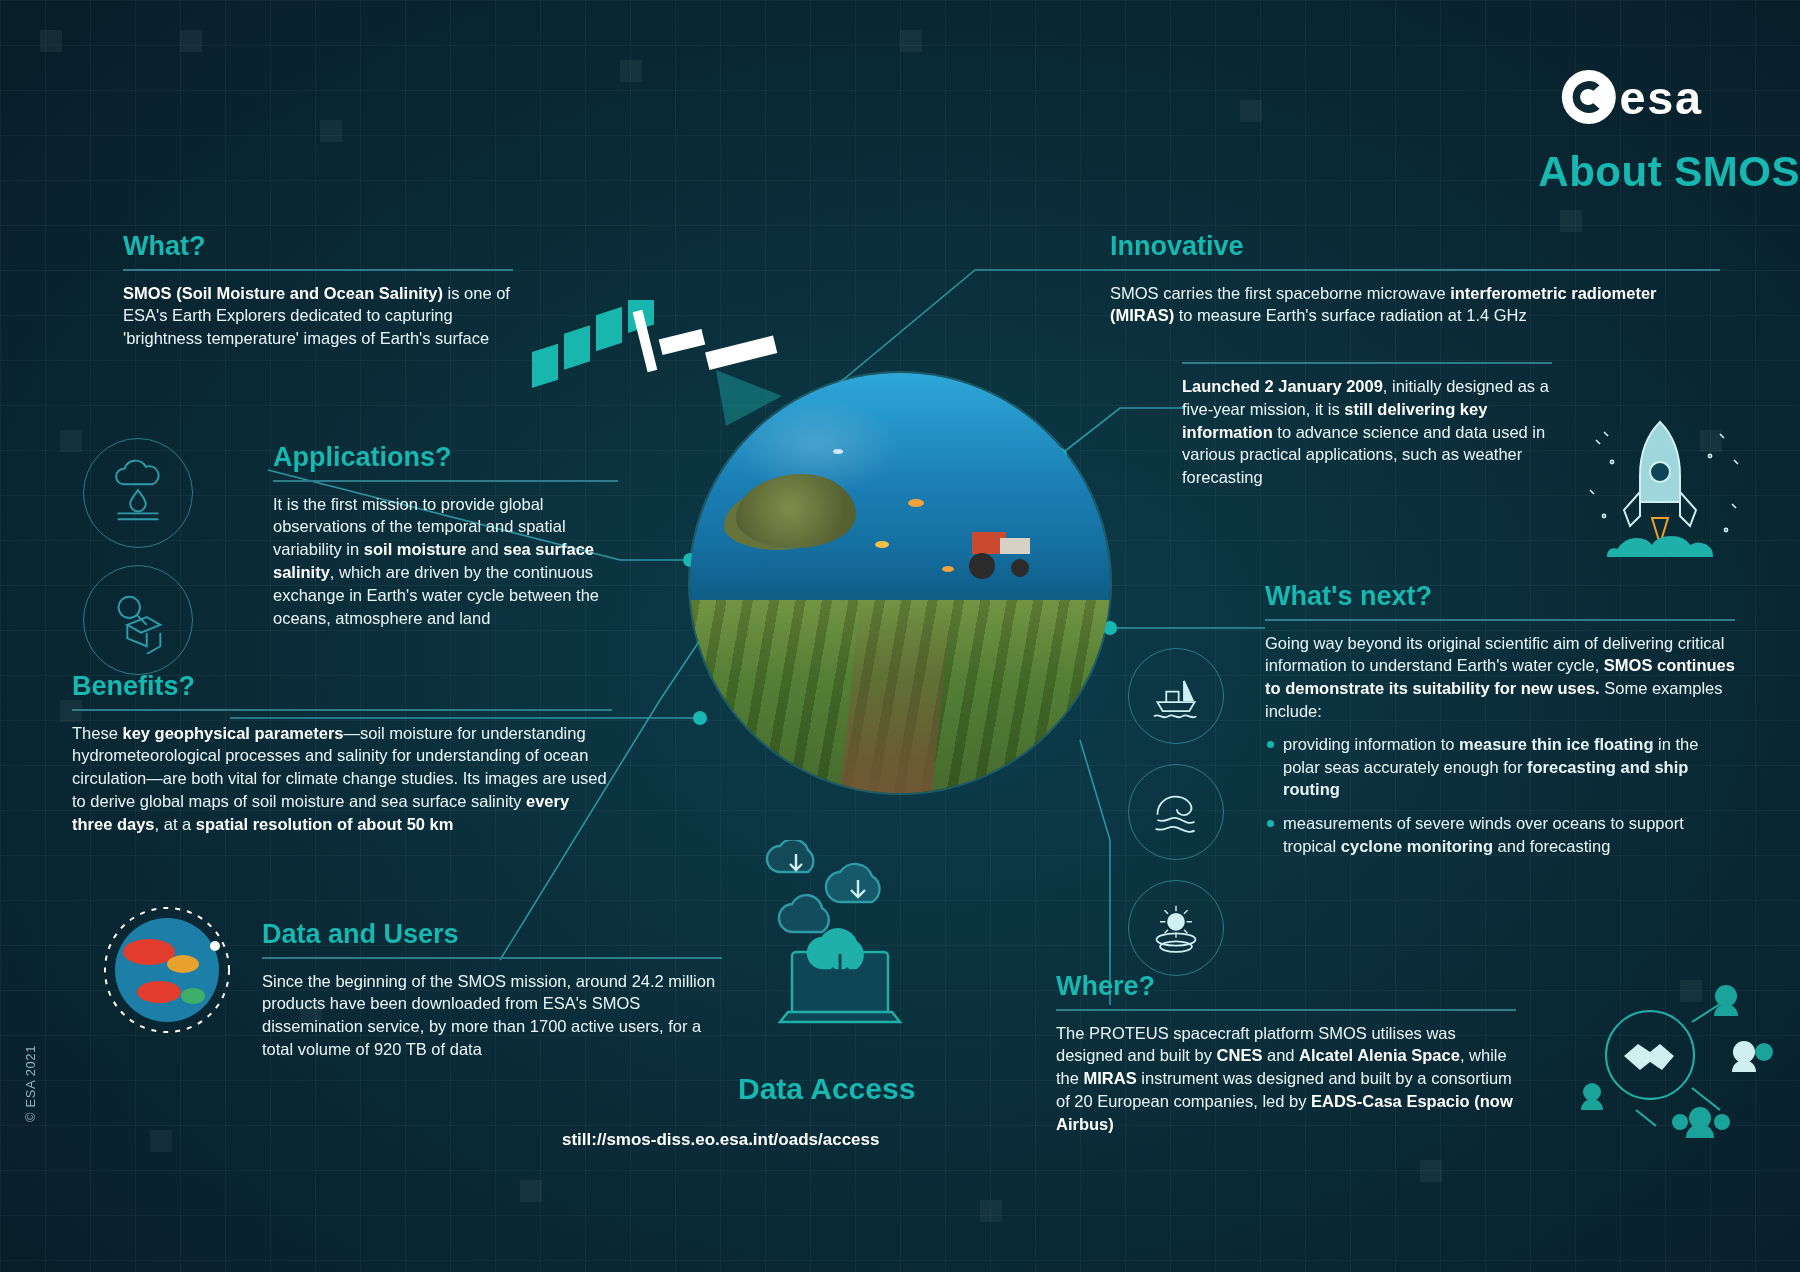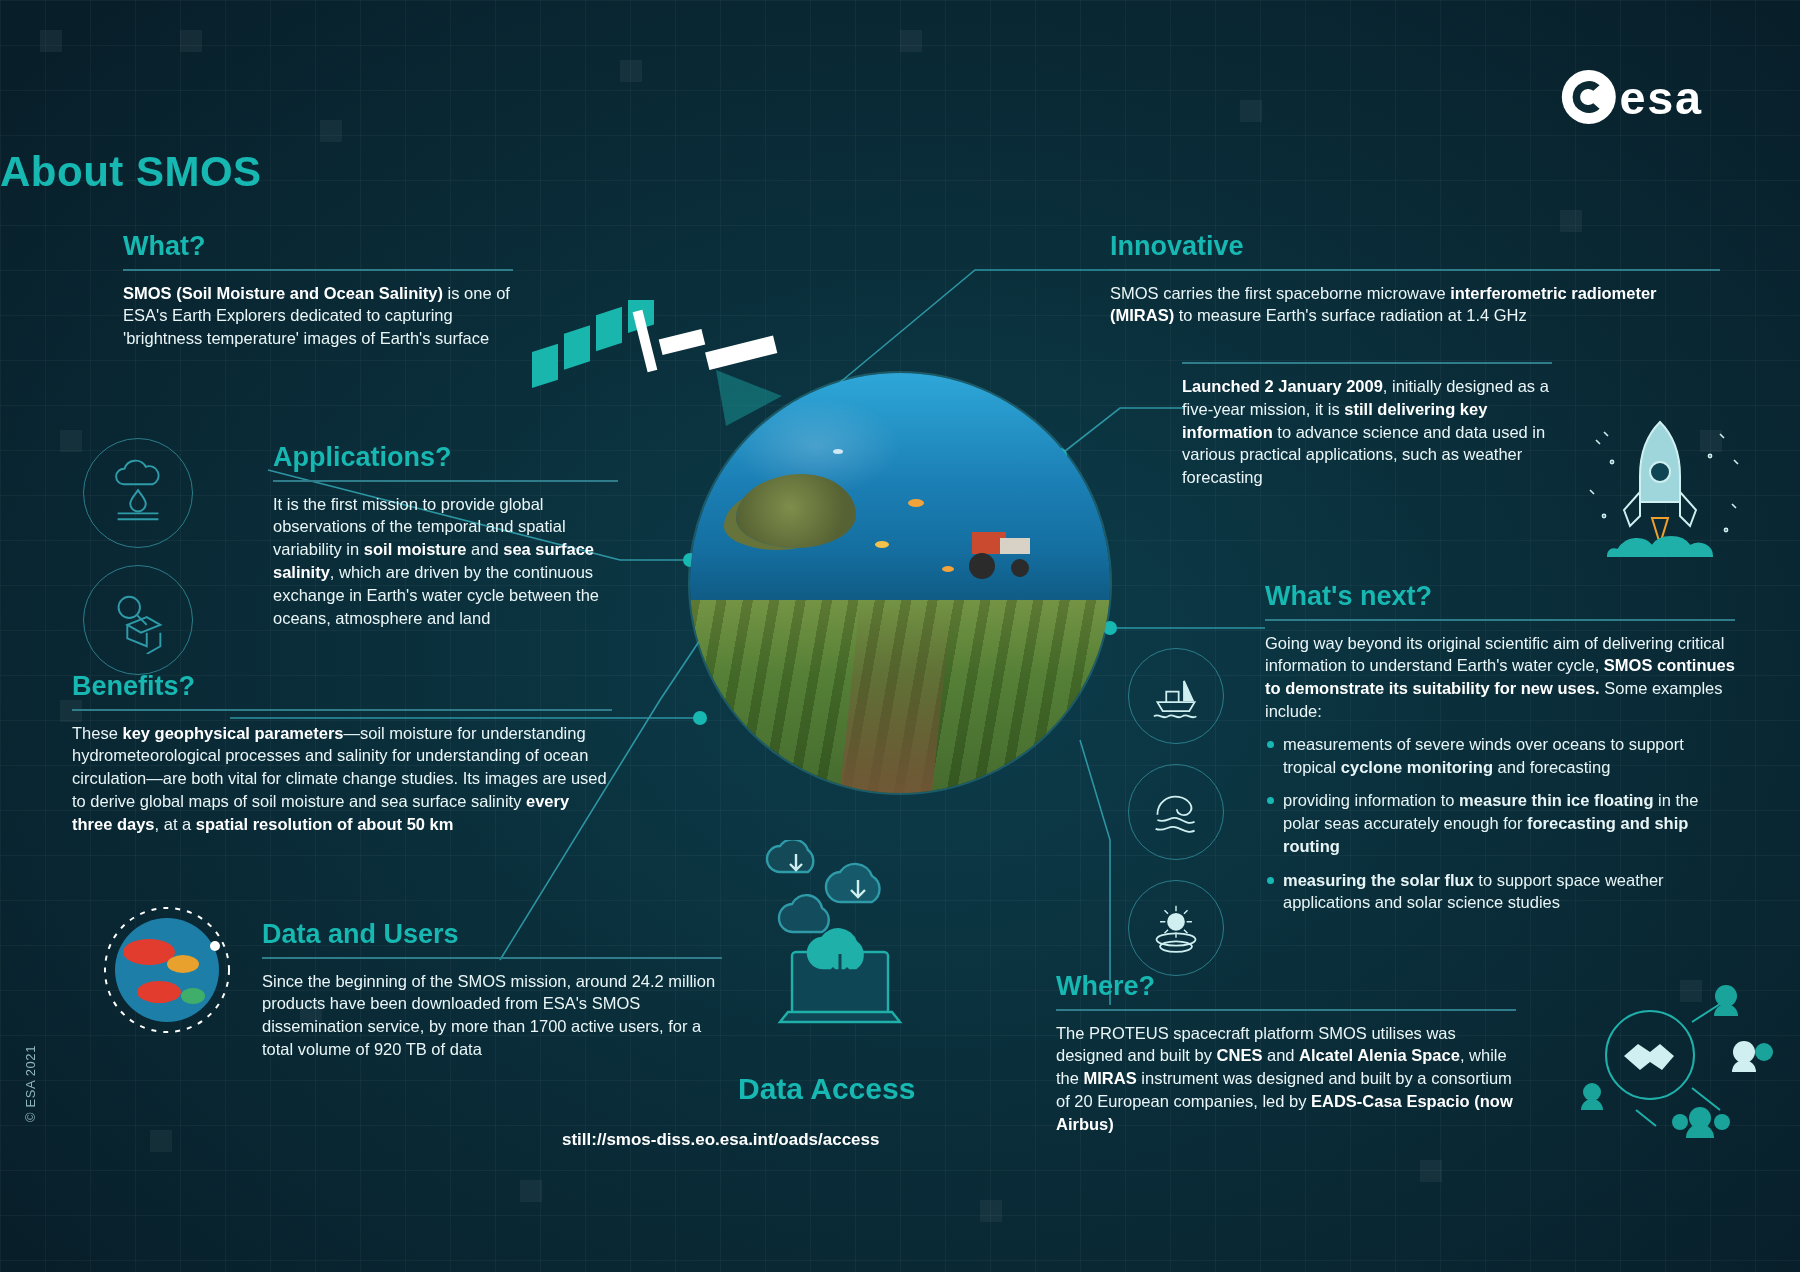--- a/index.html
+++ b/index.html
@@ -22,21 +22,21 @@
     position:absolute; inset:0;
     background-image:
       linear-gradient(to right, rgba(255,255,255,0.035) 1px, transparent 1px),
       linear-gradient(to bottom, rgba(255,255,255,0.035) 1px, transparent 1px);
     background-size:45px 45px;
   }
   #dots { position:absolute; inset:0; }
 
   .title {
     position:absolute; left:0; right:0; top:148px;
-    text-align:left;
+    text-align:right;
     font-size:42px; font-weight:bold; color:#17b8b1;
     letter-spacing:0.5px;
   }
 
   .esa-logo {
     position:absolute; right:60px; top:68px;
     width:180px; height:58px;
   }
 
   .hd {
@@ -237,23 +237,22 @@
 <div class="blk" style="left:1182px; top:355px; width:370px;">
   <div class="rule"></div>
   <div class="para"><b>Launched 2 January 2009</b>, initially designed as a five-year mission, it is <b>still delivering key information</b> to advance science and data used in various practical applications, such as weather forecasting</div>
 </div>
 
 <div class="blk" style="left:1265px; top:582px; width:470px;">
   <div class="hd">What's next?</div>
   <div class="rule"></div>
   <div class="para">Going way beyond its original scientific aim of delivering critical information to understand Earth's water cycle, <b>SMOS continues to demonstrate its suitability for new uses.</b> Some examples include:</div>
   <ul class="next">
+    <li>providing information to <b>measure thin ice floating</b> in the polar seas accurately enough for <b>forecasting and ship routing</b></li>
     <li>measurements of severe winds over oceans to support tropical <b>cyclone monitoring</b> and forecasting</li>
-    <li>providing information to <b>measure thin ice floating</b> in the polar seas accurately enough for <b>forecasting and ship routing</b></li>
-    <li><b>measuring the solar flux</b> to support space weather applications and solar science studies</li>
   </ul>
 </div>
 
 <div class="blk" style="left:1056px; top:972px; width:460px;">
   <div class="hd">Where?</div>
   <div class="rule"></div>
   <div class="para">The PROTEUS spacecraft platform SMOS utilises was designed and built by <b>CNES</b> and <b>Alcatel Alenia Space</b>, while the <b>MIRAS</b> instrument was designed and built by a consortium of 20 European companies, led by <b>EADS-Casa Espacio (now Airbus)</b></div>
 </div>
 
 <div class="data-access-title">Data Access</div>

